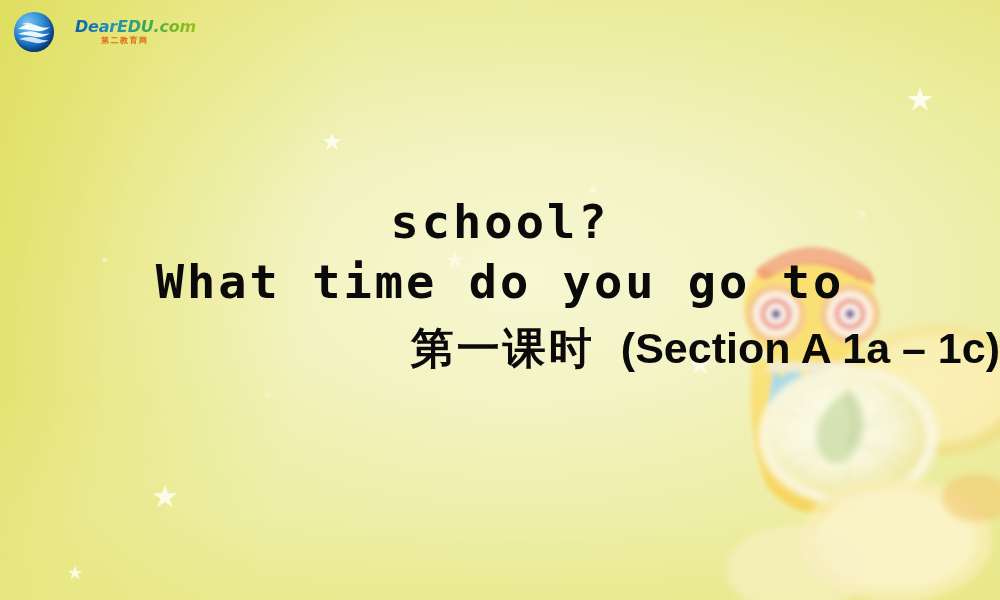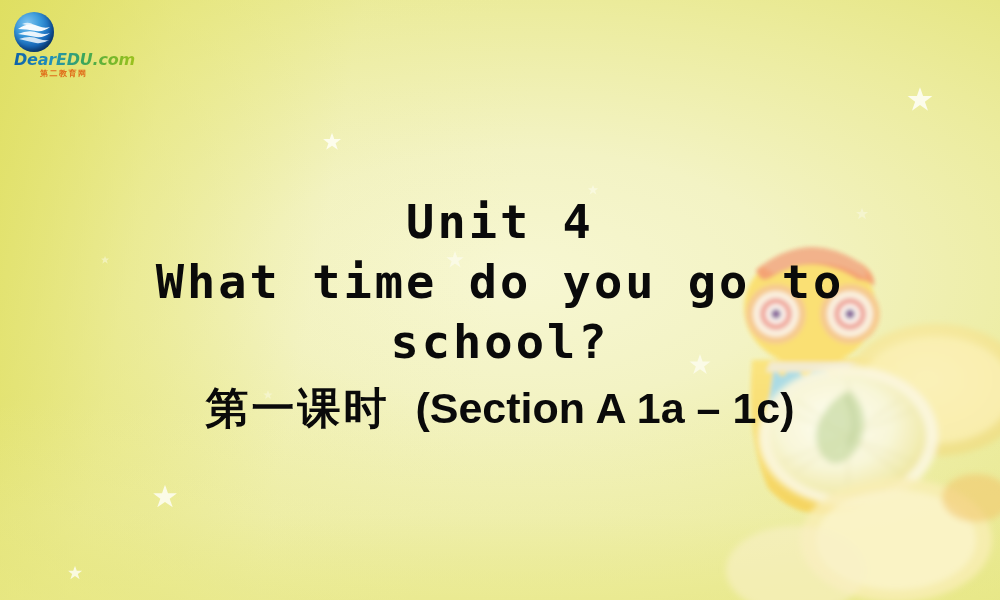--- a/index.html
+++ b/index.html
@@ -59,22 +59,22 @@
     filter: blur(0.9px);
     pointer-events: none;
   }
 
   
   #logo {
     position: absolute;
     left: 14px;
     top: 12px;
     display: flex;
-    gap: 0;
-    flex-direction: column;
+    align-items: center;
+    gap: 21px;
   }
   #logo .globe {
     position: relative;
     width: 40px;
     height: 40px;
     border-radius: 50%;
     background:
       radial-gradient(circle at 34% 28%, #7fc4ef 0%, #3a9adb 32%,
                       #1565b8 62%, #0c3f82 88%, #07305f 100%);
     box-shadow: inset -2px -3px 5px rgba(0,0,0,0.35);
@@ -144,20 +144,21 @@
   #line-unit   { font-size: 47px; }
   #line-main   { font-size: 47px; }
   #line-school { font-size: 47px; }
   #line-sub {
     font-family: "Liberation Sans", sans-serif;
     font-weight: bold;
     font-size: 43px;
     line-height: 1.25;
     margin-top: 10px;
     letter-spacing: 0px;
+    text-align: right;
   }
   #line-sub .cn-part {
     font-family: "DejaVu Sans", "Liberation Sans", sans-serif;
     font-weight: bold;
     letter-spacing: 3px;
   }
   #line-sub .gap { display: inline-block; width: 26px; }
 </style>
 </head>
 <body>
@@ -271,21 +272,20 @@
         <path d="M8 12 q7 -3 12 1 q-5 1 -12 -1 Z" fill="#ffffff" opacity="0.75"></path>
       </svg>
     </div>
     <div class="wordmark">
       <span class="en">DearEDU.com</span>
       <span class="cn">第二教育网</span>
     </div>
   </div>
 
   <div id="title-block">
-    <div id="line-unit" class="title-line mono-title">Unit 4</div>
+    <div id="line-school" class="title-line mono-title">school?</div>
     <div id="line-main" class="title-line mono-title">What time do you go to</div>
-    <div id="line-school" class="title-line mono-title">school?</div>
     <div id="line-sub" class="title-line">
       <span class="cn-part">第一课时</span><span class="gap"></span><span>(Section A 1a – 1c)</span>
     </div>
   </div>
 
 </div>
 
 </body></html>

